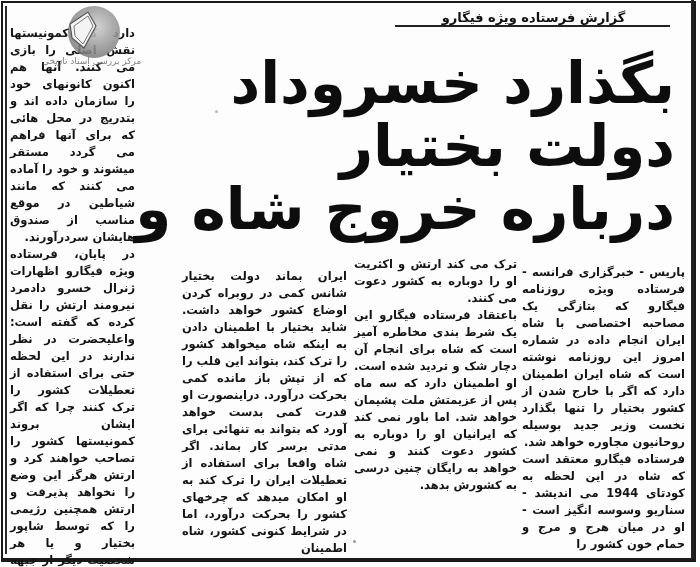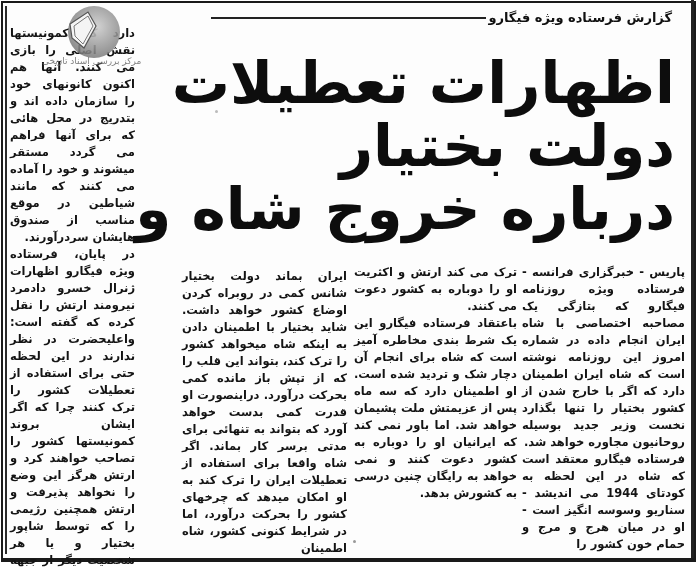--- a/index.html
+++ b/index.html
@@ -31,28 +31,28 @@
     font-family: "DejaVu Sans", sans-serif;
     font-weight: bold;
     font-size: 11.5px; line-height: 17px;
     color: #141414;
   }
   .col p { margin: 0; }
   .col p + p { margin-top: 0; }
   .col .gap { height: 14px; }
   #col-left { left: 10px; top: 25px; width: 125px; }
   #col-1 { right: 15px; top: 264px; width: 163px; }
-  #col-2 { right: 183px; top: 264px; width: 163px; }
+  #col-2 { right: 183px; top: 256px; width: 163px; }
   #col-3 { right: 353px; top: 268px; width: 165px; }
   .kicker {
     position: absolute; right: 28px; top: 10px;
     direction: rtl;
     font-weight: bold; font-size: 13px;
     color: #111;
-    display: flex; align-items: center;
+    display: flex; align-items: center; flex-direction: column;
   }
   .kicker-rule {
     display: inline-block; width: 275px; height: 2px; background: #222;
     margin-right: 2px;
   }
   .headline {
     position: absolute; right: 25px; top: 52px; width: 520px;
     direction: rtl; text-align: right;
     font-family: "DejaVu Sans", sans-serif;
     font-weight: bold;
@@ -79,21 +79,21 @@
 <div class="frame"></div>
 <div class="inner-left-border"></div>
 <div class="inner-right-border"></div>
 
 <div class="kicker">
   <span>گزارش فرستاده ویژه فیگارو</span>
   <span class="kicker-rule"></span>
 </div>
 
 <div class="headline">
-  <div>اظهارات تعطیلات</div>
+  <div>بگذارد خسروداد</div>
   <div>دولت بختیار</div>
   <div>درباره خروج شاه و</div>
 </div>
 
 <div class="col" id="col-left">
   <p>دارد که کمونیستها نقش اصلی را بازی می کنند. آنها هم اکنون کانونهای خود را سازمان داده اند و بتدریج در محل هائی که برای آنها فراهم می گردد مستقر میشوند و خود را آماده می کنند که مانند شیاطین در موقع مناسب از صندوق هایشان سردرآورند.</p>
   <p>در پایان، فرستاده ویژه فیگارو اظهارات ژنرال خسرو دادمرد نیرومند ارتش را نقل کرده که گفته است: واعلیحضرت در نظر ندارند در این لحظه حتی برای استفاده از تعطیلات کشور را ترک کنند چرا که اگر ایشان بروند کمونیستها کشور را تصاحب خواهند کرد و ارتش هرگز این وضع را نخواهد پذیرفت و ارتش همچنین رژیمی را که توسط شاپور بختیار و یا هر شخصیت دیگر از جبهه ملی رهبری شود عملا قبول نخواهد کرد.</p>
 
 </div>
 

